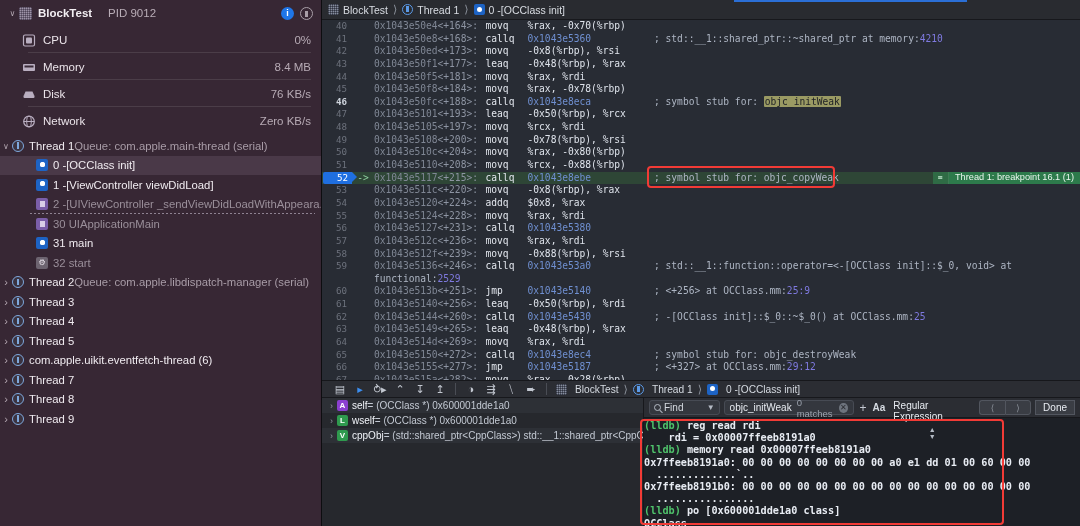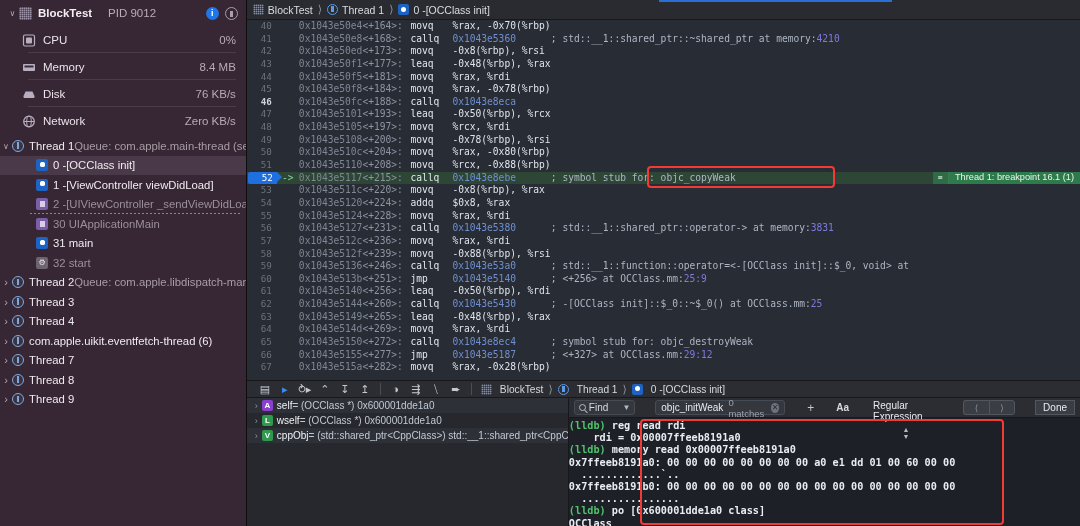--- a/index.html
+++ b/index.html
@@ -175,21 +175,21 @@
     content:""; position:absolute; right:-5px; top:0;
     border-top: 5.7px solid transparent; border-bottom: 5.7px solid transparent;
     border-left: 5px solid #1f6fe0;
   }
   .arrow { width: 22px; flex: 0 0 22px; color: #8ecf9f; text-align:center; }
   .addr { color: #7f8694; flex: 0 0 60px; }
   .off { color: #8d94a2; flex: 0 0 48px; }
   .mn { color: #e3e7ee; flex: 0 0 42px; }
   .ops { color: #dfe4ec; flex: 0 0 0; }
   .num { color: #6f8fd0; }
-  .cmt-col { position: absolute; left: 304px; white-space: pre; color: #aeb6c4; }
+  .cmt-col { position: absolute; left: 332px; white-space: pre; color: #aeb6c4; }
   .cmt-num { color: #7f7ae0; }
   .hl-match { background: #9a9a63; color: #1d1f24; border-radius: 1px; padding: 0 1px; }
   .bp-banner {
     position: absolute; right: 0px; top: 0.5px; height: 11.8px;
     display: flex; align-items: center; gap: 0px;
   }
   .bp-banner .ham {
     width: 16px; height: 11.8px; background: #2f6b45;
     display:flex;align-items:center;justify-content:center;
     color:#bfe6cd; font-size: 8px; border-right:1px solid #3f7a55;
@@ -233,21 +233,21 @@
   }
   .v-badge.a { background: #8b3fd0; }
   .v-badge.l { background: #2f9a4e; }
   .v-badge.v { background: #2f9a4e; }
   .v-name { font-weight: normal; color: #f0f3f8; }
   .v-rest { color: #c3c9d3; }
 
   .console { flex: 1; background: #1d2026; display: flex; flex-direction: column; }
   .findbar {
     height: 20px; background: #2b2d33; border-bottom: 1px solid #17181c;
-    display: flex; align-items: center; padding: 0 5px; gap: 20px;
+    display: flex; align-items: center; padding: 0 5px; gap: 4px;
     font-size: 10px; color: #d5dae1;
   }
   .find-scope {
     display:flex;align-items:center; gap:3px; width: 78px;
     background:#34373e; border:1px solid #474b54; border-radius: 3px;
     height: 15px; padding: 0 4px;
   }
   .mag {
     width: 7px; height: 7px; border-radius: 50%; border: 1.2px solid #b4bac4;
     position: relative; flex:0 0 7px;
@@ -413,20 +413,25 @@
         </div>
         <div class="tree-row">
           <span class="tw-disc closed"></span>
           <span class="thread-ic"></span>
           <span class="t-main">Thread 3</span>
         </div>
         <div class="tree-row">
           <span class="tw-disc closed"></span>
           <span class="thread-ic"></span>
           <span class="t-main">Thread 4</span>
+        </div>
+        <div class="tree-row">
+          <span class="tw-disc closed"></span>
+          <span class="thread-ic"></span>
+          <span class="t-main">Thread 5</span>
         </div>
         <div class="tree-row">
           <span class="tw-disc closed"></span>
           <span class="thread-ic"></span>
           <span class="t-main">com.apple.uikit.eventfetch-thread (6)</span>
         </div>
         <div class="tree-row">
           <span class="tw-disc closed"></span>
           <span class="thread-ic"></span>
           <span class="t-main">Thread 7</span>
@@ -465,34 +470,35 @@
     </div>
 
     <div class="asm">
       <div class="asm-inner" id="asm-inner">
           <div class="asm-line"><span class="ln">40</span><span class="arrow"></span><span class="addr">0x1043e50e4</span><span class="off">&lt;+164&gt;:</span><span class="mn">movq</span><span class="ops">%rax, -0x70(%rbp)</span></div>
           <div class="asm-line"><span class="ln">41</span><span class="arrow"></span><span class="addr">0x1043e50e8</span><span class="off">&lt;+168&gt;:</span><span class="mn">callq</span><span class="ops num">0x1043e5360</span><span class="cmt-col">; std::__1::shared_ptr<cppclass>::~shared_ptr at memory:<span class="cmt-num">4210</span></cppclass></span></div>
           <div class="asm-line"><span class="ln">42</span><span class="arrow"></span><span class="addr">0x1043e50ed</span><span class="off">&lt;+173&gt;:</span><span class="mn">movq</span><span class="ops">-0x8(%rbp), %rsi</span></div>
           <div class="asm-line"><span class="ln">43</span><span class="arrow"></span><span class="addr">0x1043e50f1</span><span class="off">&lt;+177&gt;:</span><span class="mn">leaq</span><span class="ops">-0x48(%rbp), %rax</span></div>
           <div class="asm-line"><span class="ln">44</span><span class="arrow"></span><span class="addr">0x1043e50f5</span><span class="off">&lt;+181&gt;:</span><span class="mn">movq</span><span class="ops">%rax, %rdi</span></div>
           <div class="asm-line"><span class="ln">45</span><span class="arrow"></span><span class="addr">0x1043e50f8</span><span class="off">&lt;+184&gt;:</span><span class="mn">movq</span><span class="ops">%rax, -0x78(%rbp)</span></div>
-          <div class="asm-line"><span class="ln bold">46</span><span class="arrow"></span><span class="addr">0x1043e50fc</span><span class="off">&lt;+188&gt;:</span><span class="mn">callq</span><span class="ops num">0x1043e8eca</span></div>
+          <div class="asm-line"><span class="ln bold">46</span><span class="arrow"></span><span class="addr">0x1043e50fc</span><span class="off">&lt;+188&gt;:</span><span class="mn">callq</span><span class="ops num">0x1043e8eca</span><span class="cmt-col">; symbol stub for: <span class="hl-match">objc_initWeak</span></span></div>
           <div class="asm-line"><span class="ln">47</span><span class="arrow"></span><span class="addr">0x1043e5101</span><span class="off">&lt;+193&gt;:</span><span class="mn">leaq</span><span class="ops">-0x50(%rbp), %rcx</span></div>
           <div class="asm-line"><span class="ln">48</span><span class="arrow"></span><span class="addr">0x1043e5105</span><span class="off">&lt;+197&gt;:</span><span class="mn">movq</span><span class="ops">%rcx, %rdi</span></div>
           <div class="asm-line"><span class="ln">49</span><span class="arrow"></span><span class="addr">0x1043e5108</span><span class="off">&lt;+200&gt;:</span><span class="mn">movq</span><span class="ops">-0x78(%rbp), %rsi</span></div>
           <div class="asm-line"><span class="ln">50</span><span class="arrow"></span><span class="addr">0x1043e510c</span><span class="off">&lt;+204&gt;:</span><span class="mn">movq</span><span class="ops">%rax, -0x80(%rbp)</span></div>
           <div class="asm-line"><span class="ln">51</span><span class="arrow"></span><span class="addr">0x1043e5110</span><span class="off">&lt;+208&gt;:</span><span class="mn">movq</span><span class="ops">%rcx, -0x88(%rbp)</span></div>
           <div class="asm-line current"><span class="ln">52</span><span class="bp-chip">52</span><span class="arrow">-&gt;</span><span class="addr">0x1043e5117</span><span class="off">&lt;+215&gt;:</span><span class="mn">callq</span><span class="ops num">0x1043e8ebe</span><span class="cmt-col">; symbol stub for: objc_copyWeak</span><span class="bp-banner"><span class="ham">≡</span><span class="lbl">Thread 1: breakpoint 16.1 (1)</span></span></div>
           <div class="asm-line"><span class="ln">53</span><span class="arrow"></span><span class="addr">0x1043e511c</span><span class="off">&lt;+220&gt;:</span><span class="mn">movq</span><span class="ops">-0x8(%rbp), %rax</span></div>
           <div class="asm-line"><span class="ln">54</span><span class="arrow"></span><span class="addr">0x1043e5120</span><span class="off">&lt;+224&gt;:</span><span class="mn">addq</span><span class="ops">$0x8, %rax</span></div>
           <div class="asm-line"><span class="ln">55</span><span class="arrow"></span><span class="addr">0x1043e5124</span><span class="off">&lt;+228&gt;:</span><span class="mn">movq</span><span class="ops">%rax, %rdi</span></div>
-          <div class="asm-line"><span class="ln">56</span><span class="arrow"></span><span class="addr">0x1043e5127</span><span class="off">&lt;+231&gt;:</span><span class="mn">callq</span><span class="ops num">0x1043e5380</span><span class="cmt-col">; std::__1::shared_ptr<cppclass>::operator-&gt; at memory:<span class="cmt-num">3831</span></cppclass></span></div>
+          <div class="asm-line"><span class="ln">56</span><span class="arrow"></span><span class="addr">0x1043e5127</span><span class="off">&lt;+231&gt;:</span><span class="mn">callq</span><span class="ops num">0x1043e5380</span></div>
           <div class="asm-line"><span class="ln">57</span><span class="arrow"></span><span class="addr">0x1043e512c</span><span class="off">&lt;+236&gt;:</span><span class="mn">movq</span><span class="ops">%rax, %rdi</span></div>
           <div class="asm-line"><span class="ln">58</span><span class="arrow"></span><span class="addr">0x1043e512f</span><span class="off">&lt;+239&gt;:</span><span class="mn">movq</span><span class="ops">-0x88(%rbp), %rsi</span></div>
           <div class="asm-line"><span class="ln">59</span><span class="arrow"></span><span class="addr">0x1043e5136</span><span class="off">&lt;+246&gt;:</span><span class="mn">callq</span><span class="ops num">0x1043e53a0</span><span class="cmt-col">; std::__1::function<void ()="">::operator=&lt;-[OCClass init]::$_0, void&gt; at</void></span></div>
+          <div class="asm-line"><span class="ln"></span><span class="arrow"></span><span style="color: rgb(174, 182, 196);">functional:<span class="cmt-num">2529</span></span></div>
           <div class="asm-line"><span class="ln">60</span><span class="arrow"></span><span class="addr">0x1043e513b</span><span class="off">&lt;+251&gt;:</span><span class="mn">jmp</span><span class="ops num">0x1043e5140</span><span class="cmt-col">; &lt;+256&gt; at OCClass.mm:<span class="cmt-num">25:9</span></span></div>
           <div class="asm-line"><span class="ln">61</span><span class="arrow"></span><span class="addr">0x1043e5140</span><span class="off">&lt;+256&gt;:</span><span class="mn">leaq</span><span class="ops">-0x50(%rbp), %rdi</span></div>
           <div class="asm-line"><span class="ln">62</span><span class="arrow"></span><span class="addr">0x1043e5144</span><span class="off">&lt;+260&gt;:</span><span class="mn">callq</span><span class="ops num">0x1043e5430</span><span class="cmt-col">; -[OCClass init]::$_0::~$_0() at OCClass.mm:<span class="cmt-num">25</span></span></div>
           <div class="asm-line"><span class="ln">63</span><span class="arrow"></span><span class="addr">0x1043e5149</span><span class="off">&lt;+265&gt;:</span><span class="mn">leaq</span><span class="ops">-0x48(%rbp), %rax</span></div>
           <div class="asm-line"><span class="ln">64</span><span class="arrow"></span><span class="addr">0x1043e514d</span><span class="off">&lt;+269&gt;:</span><span class="mn">movq</span><span class="ops">%rax, %rdi</span></div>
           <div class="asm-line"><span class="ln">65</span><span class="arrow"></span><span class="addr">0x1043e5150</span><span class="off">&lt;+272&gt;:</span><span class="mn">callq</span><span class="ops num">0x1043e8ec4</span><span class="cmt-col">; symbol stub for: objc_destroyWeak</span></div>
           <div class="asm-line"><span class="ln">66</span><span class="arrow"></span><span class="addr">0x1043e5155</span><span class="off">&lt;+277&gt;:</span><span class="mn">jmp</span><span class="ops num">0x1043e5187</span><span class="cmt-col">; &lt;+327&gt; at OCClass.mm:<span class="cmt-num">29:12</span></span></div>
           <div class="asm-line"><span class="ln">67</span><span class="arrow"></span><span class="addr">0x1043e515a</span><span class="off">&lt;+282&gt;:</span><span class="mn">movq</span><span class="ops">%rax, -0x28(%rbp)</span></div>
         </div>
     </div>

